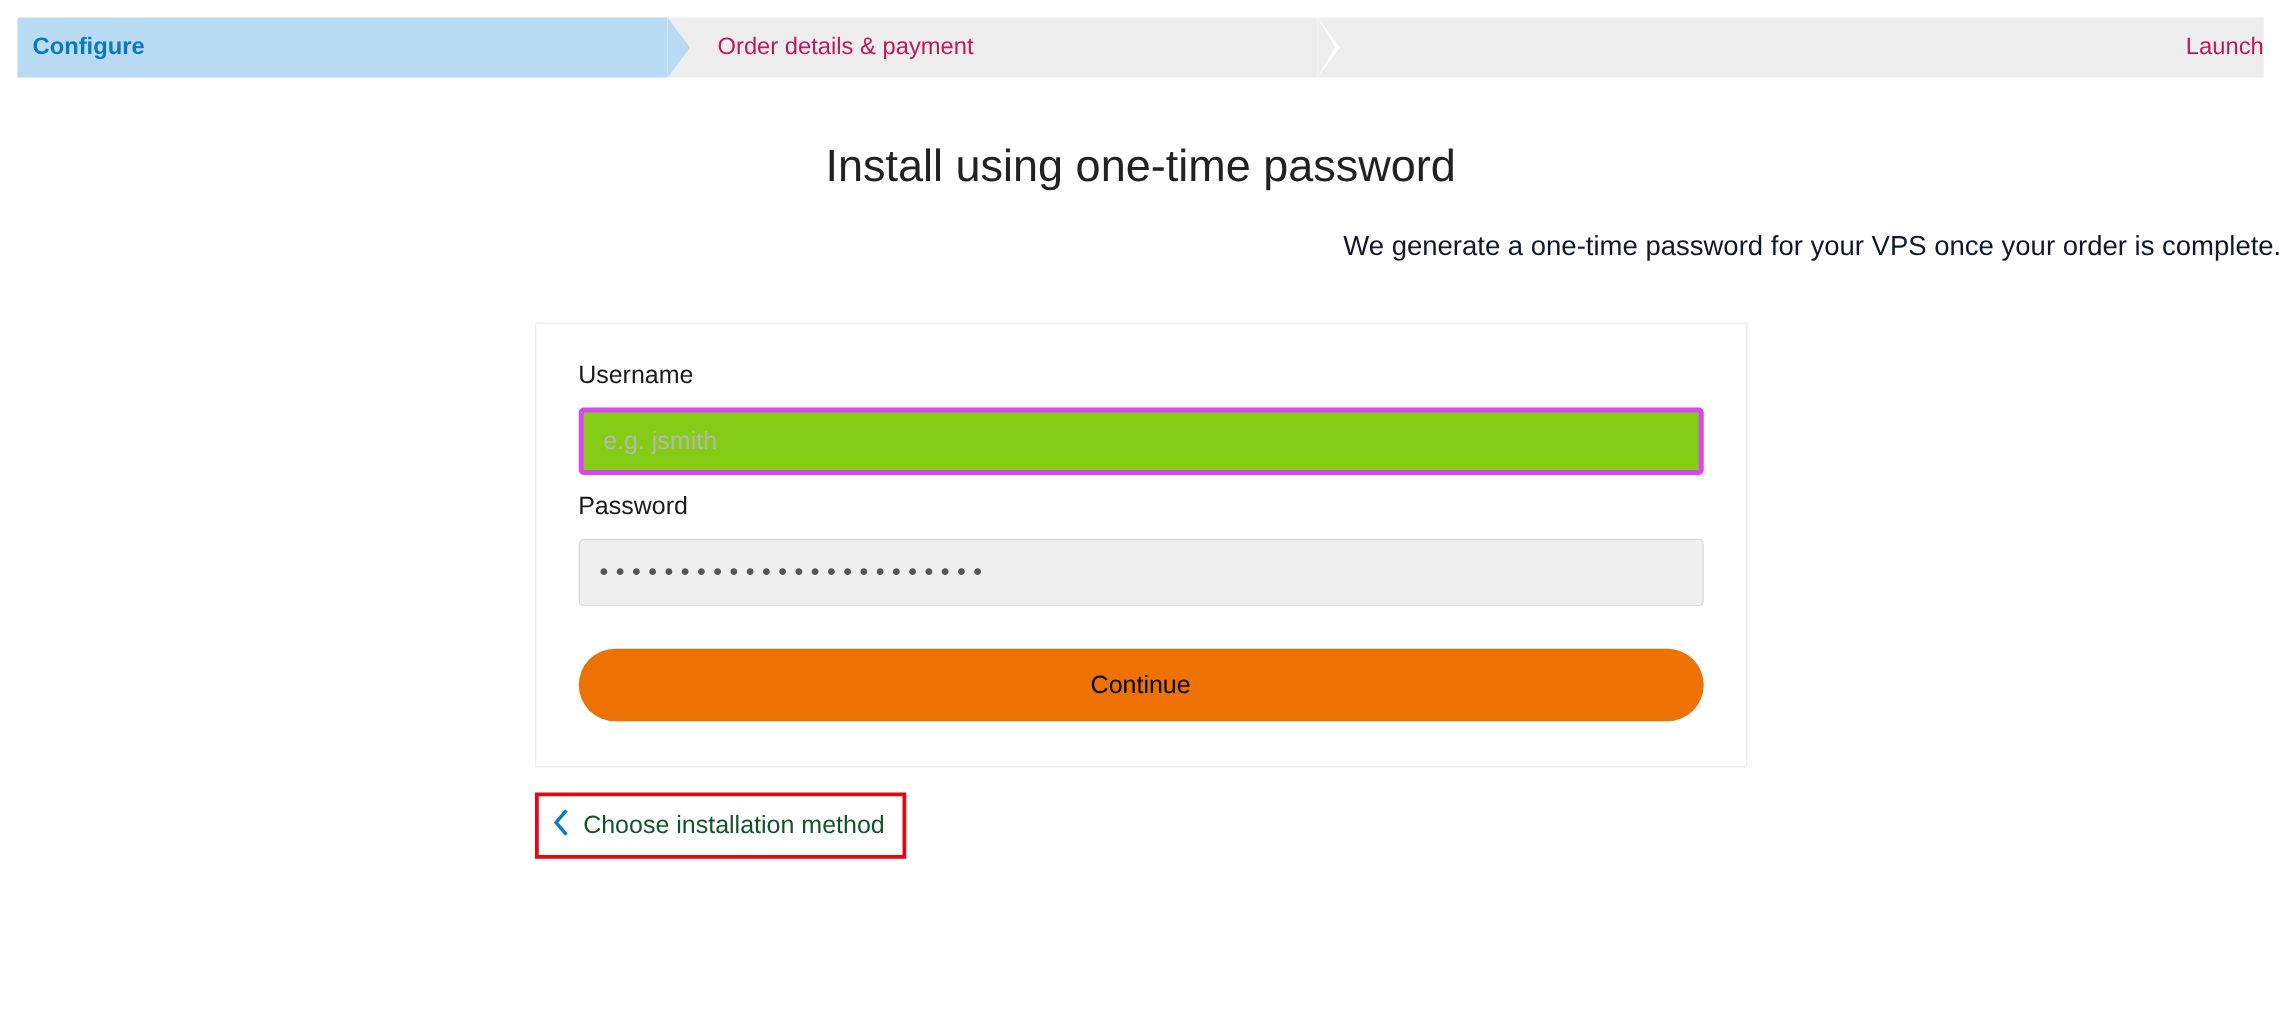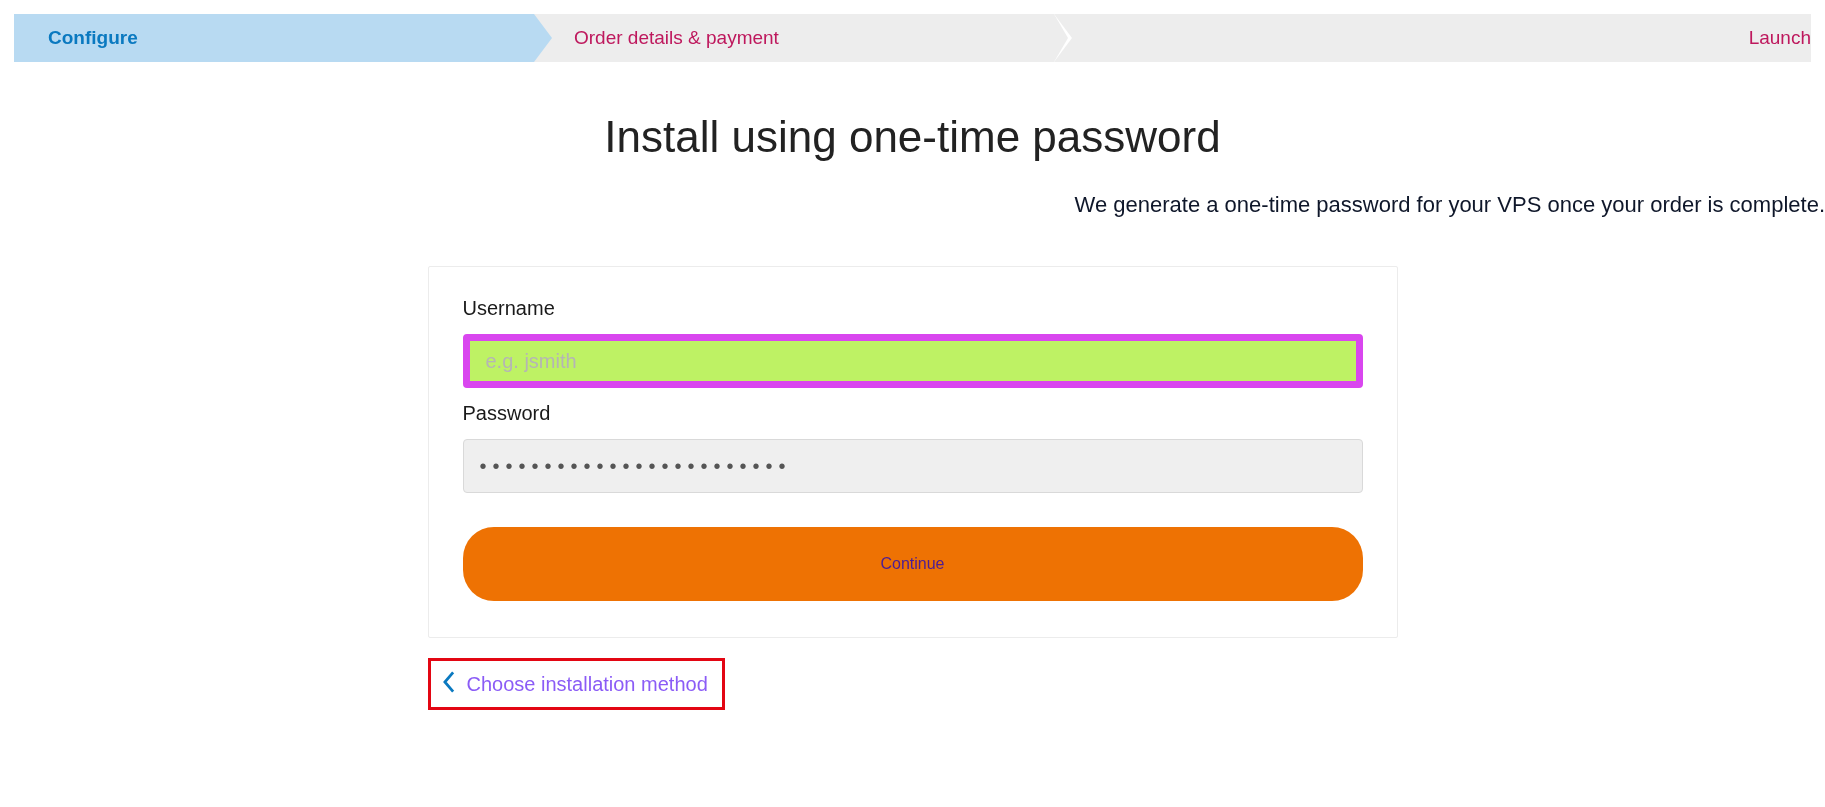--- a/index.html
+++ b/index.html
@@ -15,21 +15,21 @@
       overflow: hidden;
     }
     .stepper {
       display: flex;
       margin: 14px;
       height: 48px;
     }
     .step {
       display: flex;
       align-items: center;
-      padding-left: 34px;
+      padding-left: 12px;
       font-size: 19px;
       position: relative;
     }
     .step::after {
       content: "";
       position: absolute;
       right: -18px;
       top: 0;
       width: 0;
       height: 0;
@@ -77,21 +77,21 @@
       top: 0;
       width: 0;
       height: 0;
       border-top: 24px solid transparent;
       border-bottom: 24px solid transparent;
       border-left: 14px solid #ededed;
       z-index: 2;
     }
     .page-title {
       text-align: center;
-      font-size: 44px;
+      font-size: 36px;
       color: #222222;
       margin-top: 50px;
       font-weight: 400;
     }
     .page-subtitle {
       text-align: right;
       font-size: 22px;
       color: #0f172a;
       margin-top: 30px;
       font-weight: 400;
@@ -106,27 +106,27 @@
     .form-label {
       font-size: 20px;
       font-weight: 400;
       color: #1a1a1a;
       display: block;
       margin-bottom: 14px;
     }
     .text-input {
       width: 100%;
       height: 54px;
-      border: 7px solid #d946ef;
+      border: 4px solid #d946ef;
       border-radius: 4px;
       padding: 0 16px;
       font-size: 20px;
       color: #333;
       outline: none;
-      background: #bef264;
+      background: #84cc16;
     }
     .text-input::placeholder {
       color: #b5b5b5;
     }
     .password-group {
       margin-top: 14px;
     }
     .password-display {
       width: 100%;
       height: 54px;
@@ -136,26 +136,26 @@
       font-size: 20px;
       color: #555;
       background: #efefef;
       display: flex;
       align-items: center;
       letter-spacing: 6px;
       font-family: Arial, sans-serif;
     }
     .continue-btn {
       width: 100%;
-      height: 74px;
+      height: 58px;
       background: #ee7203;
-      color: #4c1d95;
+      color: #000000;
       border: none;
       border-radius: 31px;
-      font-size: 16px;
+      font-size: 20px;
       margin-top: 34px;
       cursor: pointer;
     }
     .back-link-wrap {
       width: 970px;
       margin: 20px auto 0 auto;
       position: relative;
     }
     .back-link-box {
       display: inline-flex;
@@ -163,21 +163,21 @@
       border: 3px solid #e30613;
       padding: 10px 14px 10px 10px;
       gap: 10px;
       cursor: pointer;
     }
     .back-link-box svg {
       width: 16px;
       height: 22px;
     }
     .back-link-text {
-      color: #8b5cf6;
+      color: #14532d;
       font-size: 20px;
     }
   </style>
 </head>
 <body>
 
 <div class="stepper">
   <div class="step step-active">
     <span>Configure</span>
   </div>

